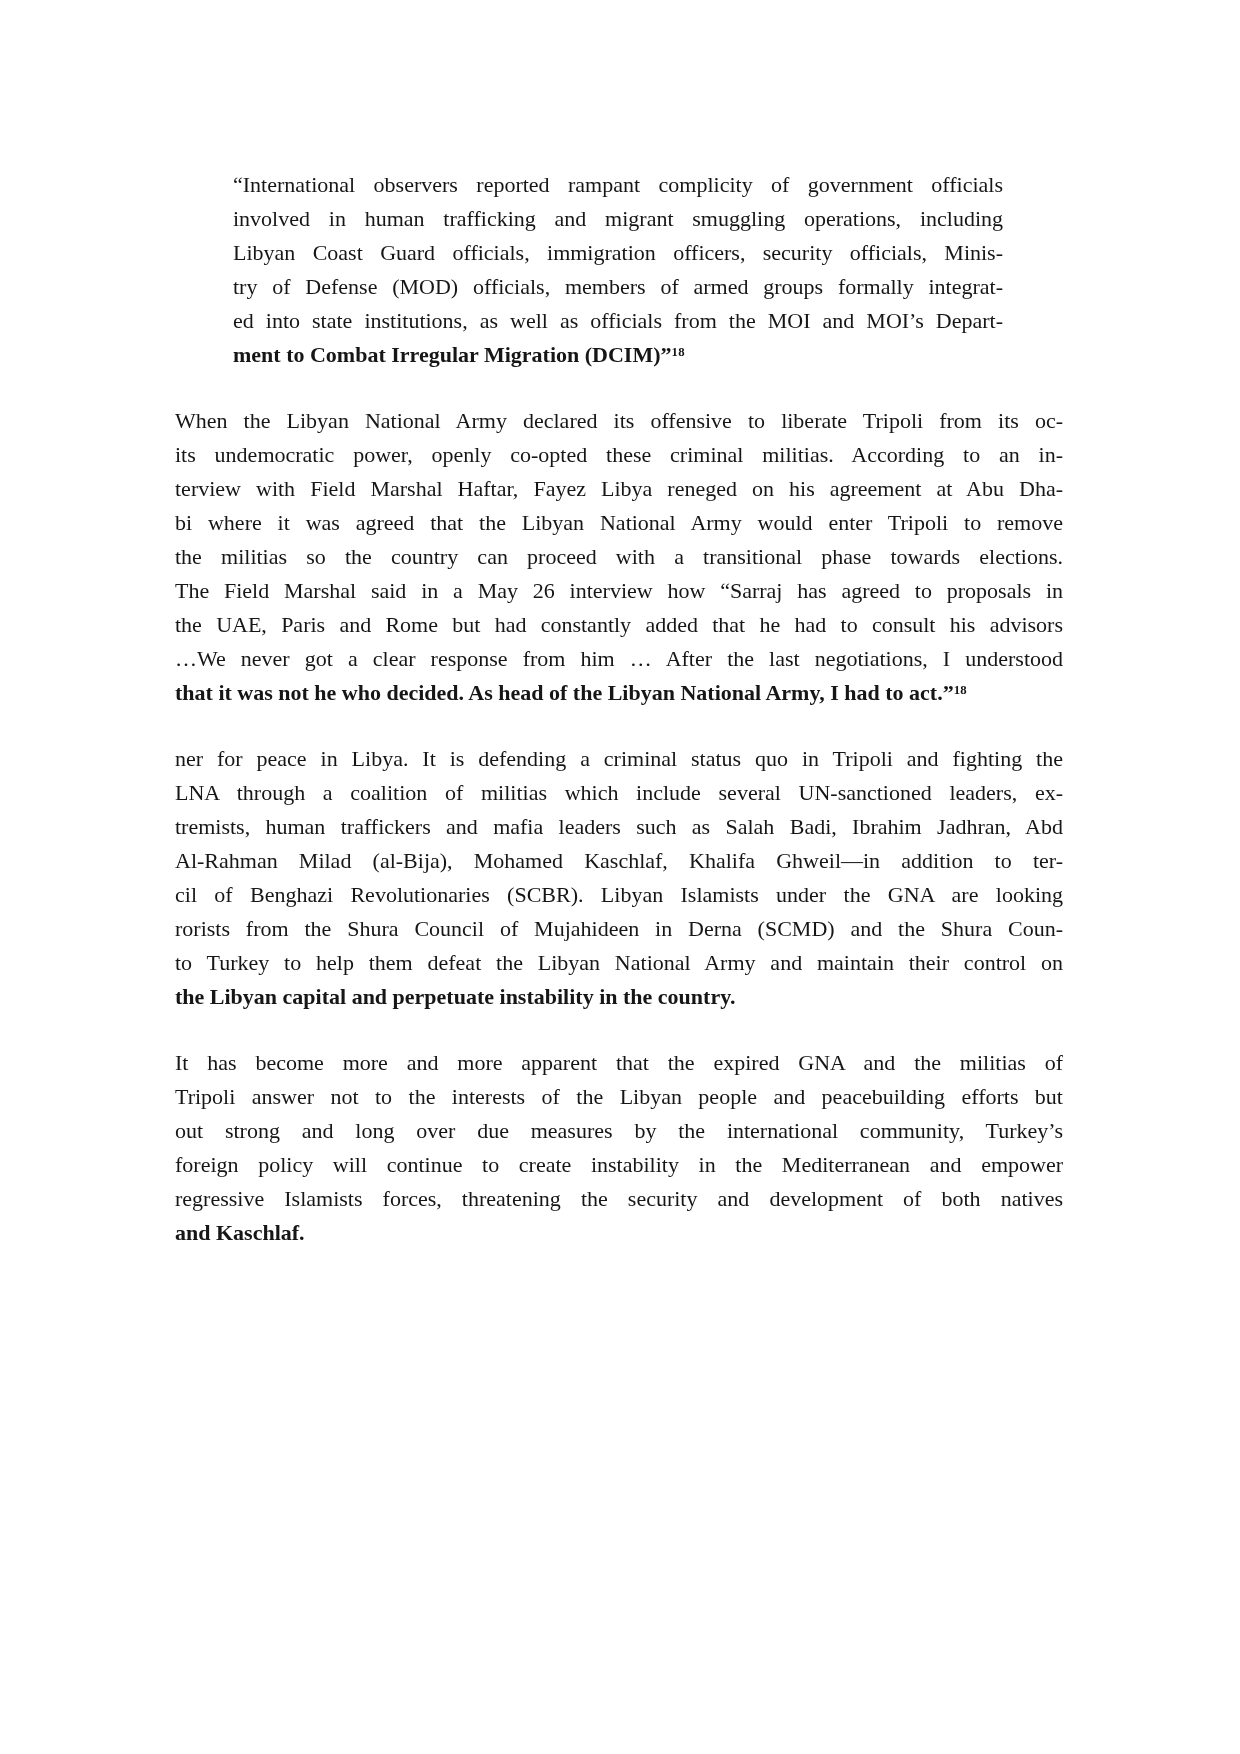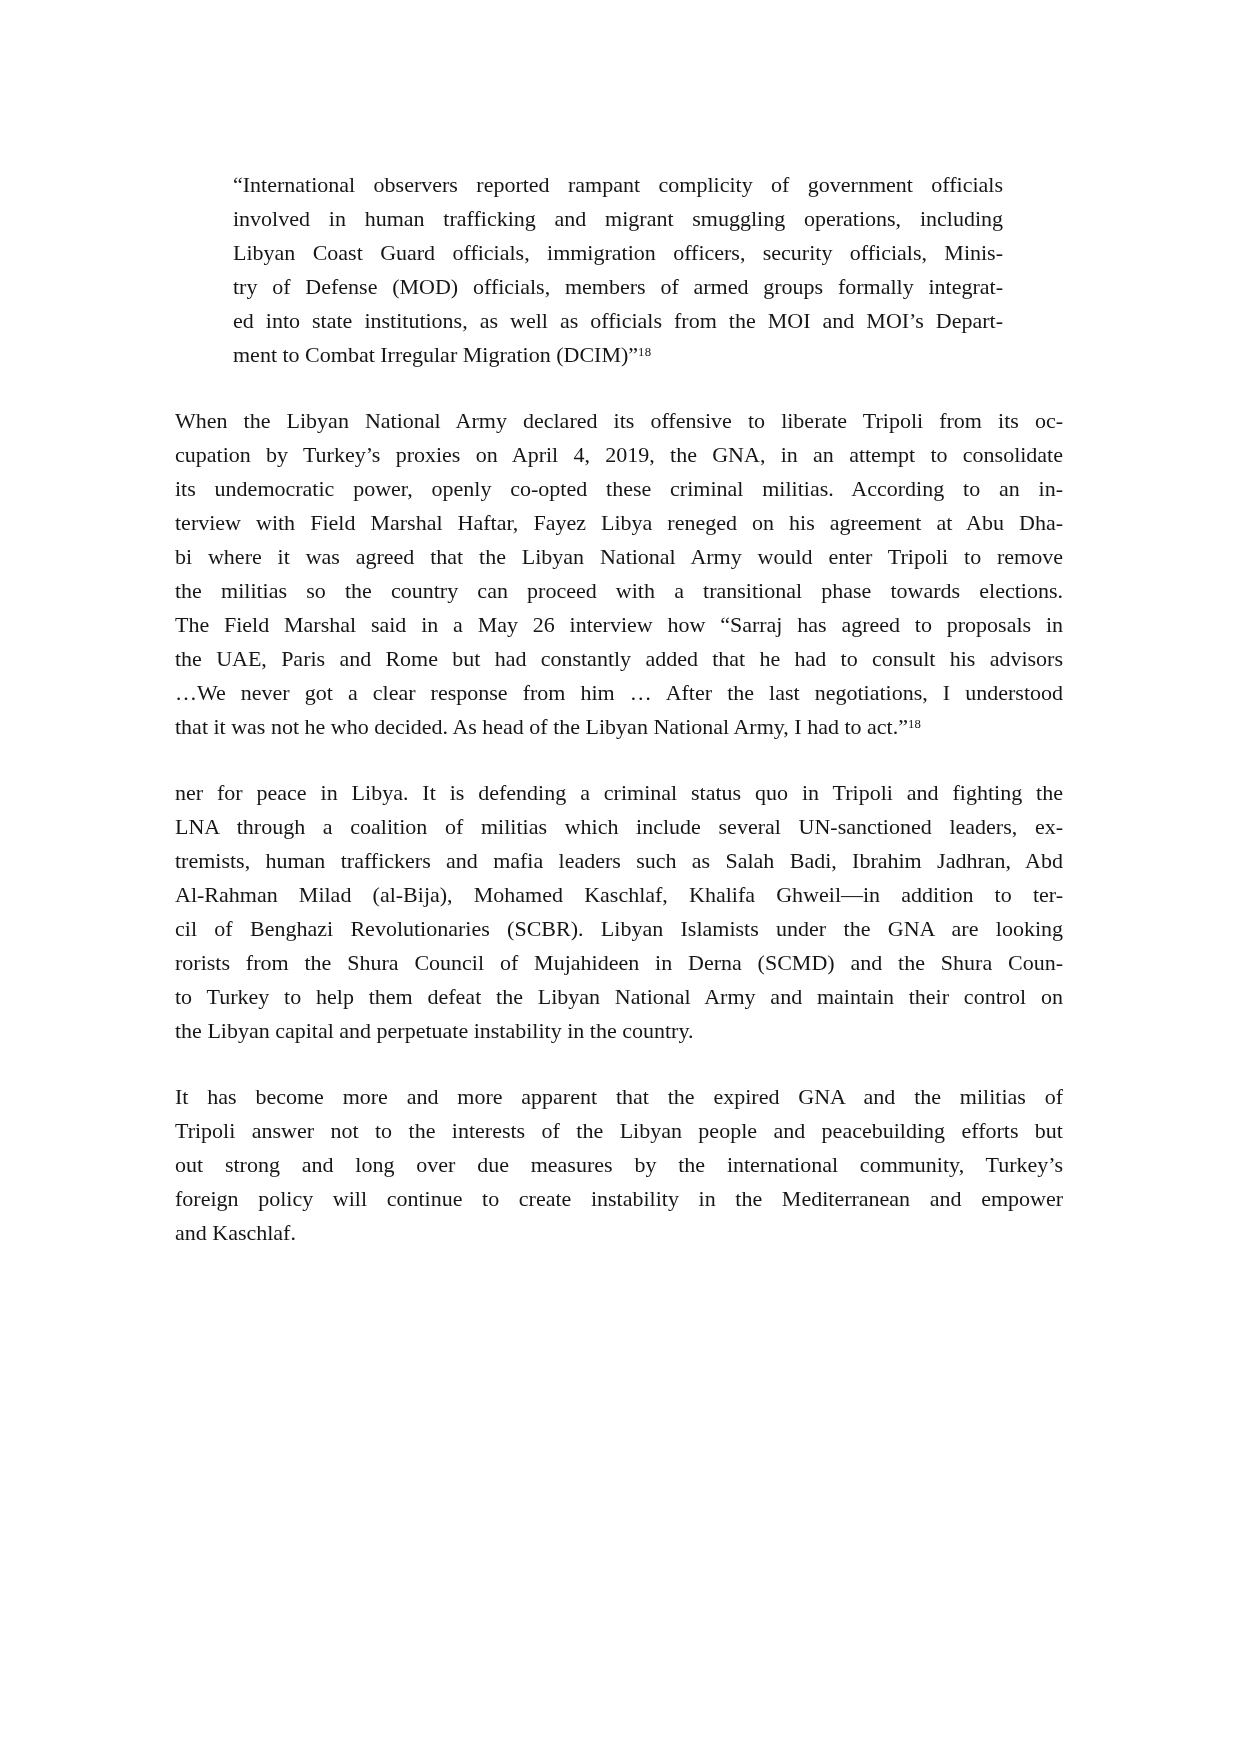--- a/index.html
+++ b/index.html
@@ -42,20 +42,21 @@
     overflow: hidden;
   }
   .line::after {
     content: "";
     display: inline-block;
     width: 100%;
     height: 0;
   }
   .line.last {
     text-align: left;
+    font-weight: bold;
   }
   .line.last::after {
     content: none;
   }
   sup {
     font-size: 0.58em;
     line-height: 0;
     vertical-align: baseline;
     position: relative;
     top: -0.45em;
@@ -79,21 +80,20 @@
       <div class="block blockquote">
         <div class="line">“International observers reported rampant complicity of government officials</div>
         <div class="line">involved in human trafficking and migrant smuggling operations, including</div>
         <div class="line">Libyan Coast Guard officials, immigration officers, security officials, Minis-</div>
         <div class="line">try of Defense (MOD) officials, members of armed groups formally integrat-</div>
         <div class="line">ed into state institutions, as well as officials from the MOI and MOI’s Depart-</div>
         <div class="line last">ment to Combat Irregular Migration (DCIM)”<sup>18</sup></div>
       </div>
       <div class="block paragraph">
         <div class="line">When the Libyan National Army declared its offensive to liberate Tripoli from its oc-</div>
-        <div class="line">cupation by Turkey’s proxies on April 4, 2019, the GNA, in an attempt to consolidate</div>
         <div class="line">its undemocratic power, openly co-opted these criminal militias. According to an in-</div>
         <div class="line">terview with Field Marshal Haftar, Fayez Libya reneged on his agreement at Abu Dha-</div>
         <div class="line">bi where it was agreed that the Libyan National Army would enter Tripoli to remove</div>
         <div class="line">the militias so the country can proceed with a transitional phase towards elections.</div>
         <div class="line">The Field Marshal said in a May 26 interview how “Sarraj has agreed to proposals in</div>
         <div class="line">the UAE, Paris and Rome but had constantly added that he had to consult his advisors</div>
         <div class="line">…We never got a clear response from him … After the last negotiations, I understood</div>
         <div class="line last">that it was not he who decided. As head of the Libyan National Army, I had to act.”<sup>18</sup></div>
       </div>
       <div class="block paragraph">
@@ -104,17 +104,18 @@
         <div class="line">cil of Benghazi Revolutionaries (SCBR). Libyan Islamists under the GNA are looking</div>
         <div class="line">rorists from the Shura Council of Mujahideen in Derna (SCMD) and the Shura Coun-</div>
         <div class="line">to Turkey to help them defeat the Libyan National Army and maintain their control on</div>
         <div class="line last">the Libyan capital and perpetuate instability in the country.</div>
       </div>
       <div class="block paragraph">
         <div class="line">It has become more and more apparent that the expired GNA and the militias of</div>
         <div class="line">Tripoli answer not to the interests of the Libyan people and peacebuilding efforts but</div>
         <div class="line">out strong and long over due measures by the international community, Turkey’s</div>
         <div class="line">foreign policy will continue to create instability in the Mediterranean and empower</div>
+        <div class="line">regressive Islamists forces, threatening the security and development of both natives</div>
         <div class="line last">and Kaschlaf.</div>
       </div>
     </main>
   <div class="page-number">6</div>
 </div>
 
 </body></html>

